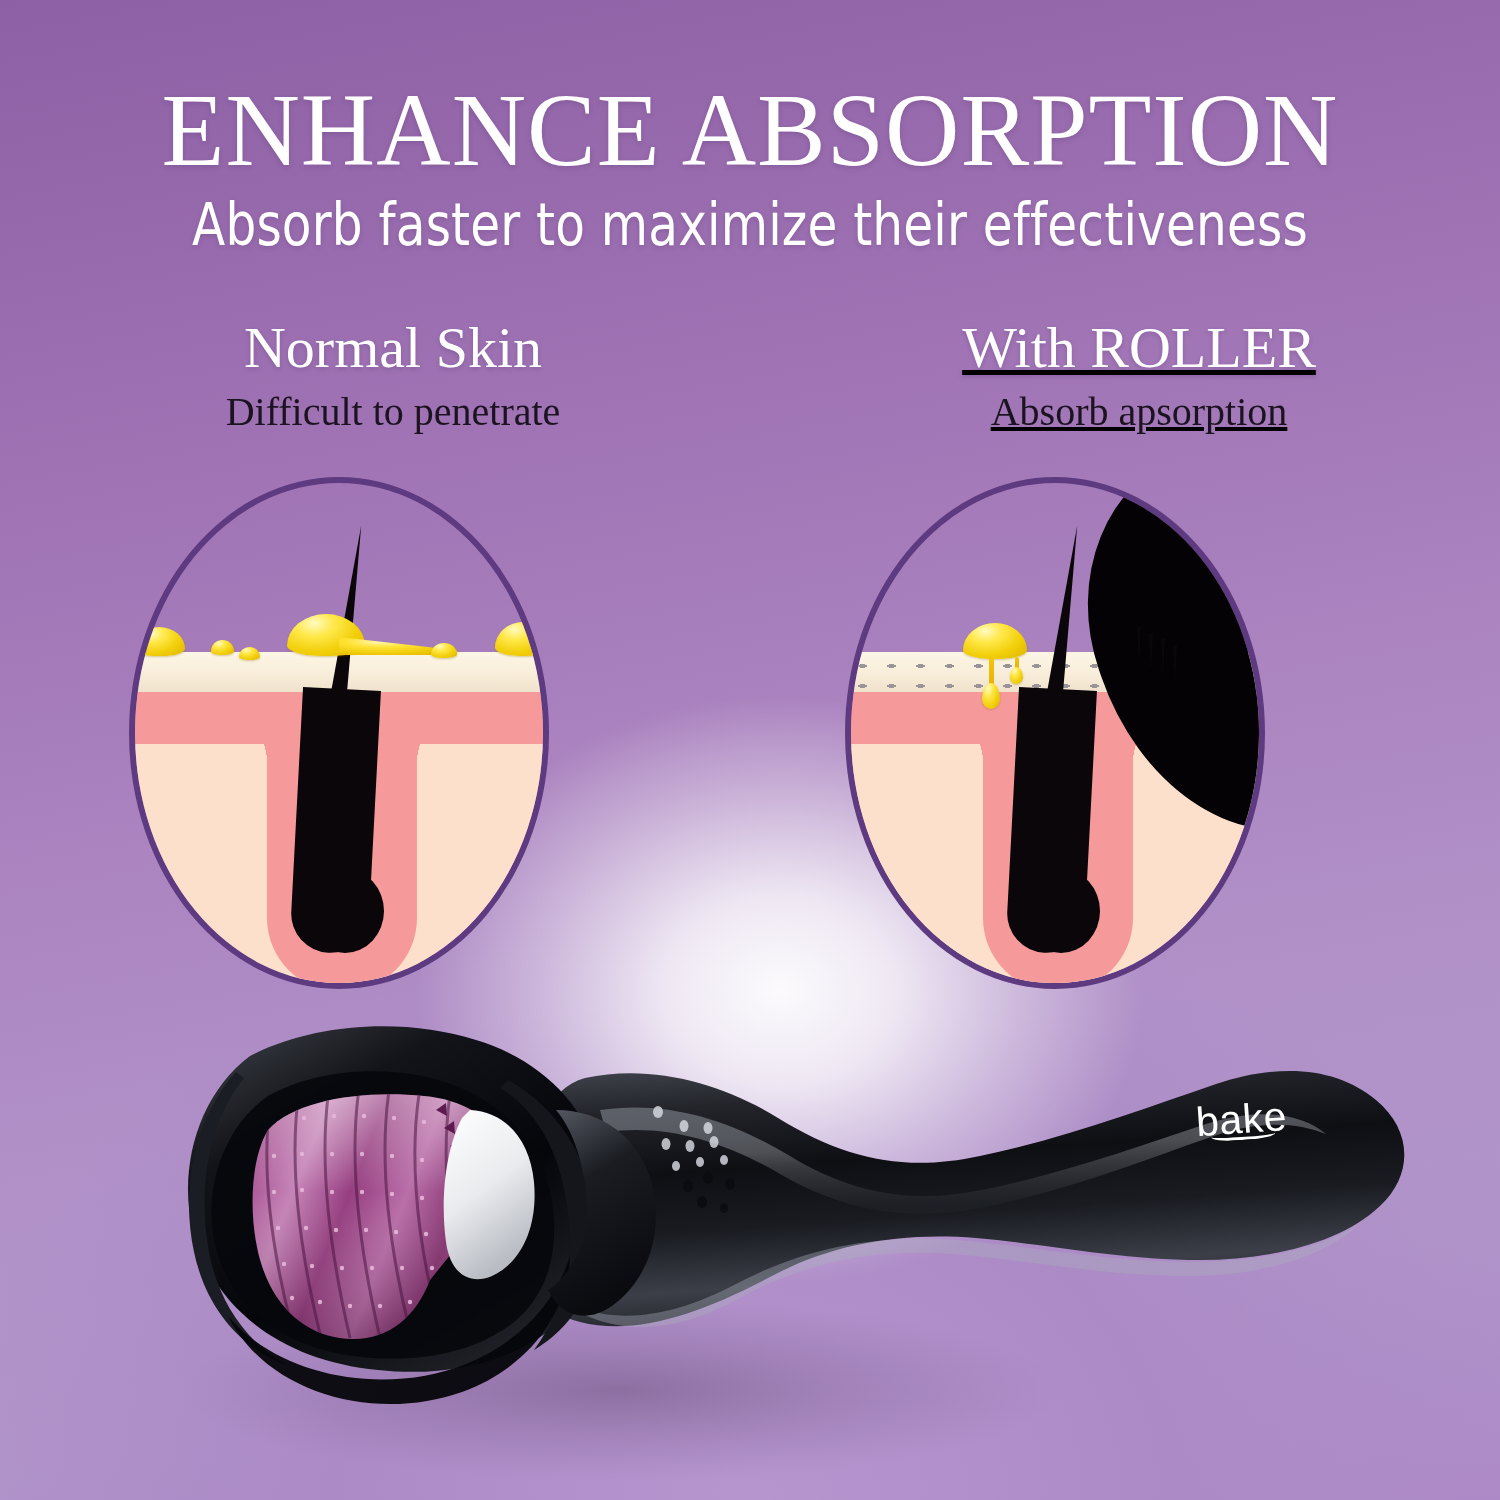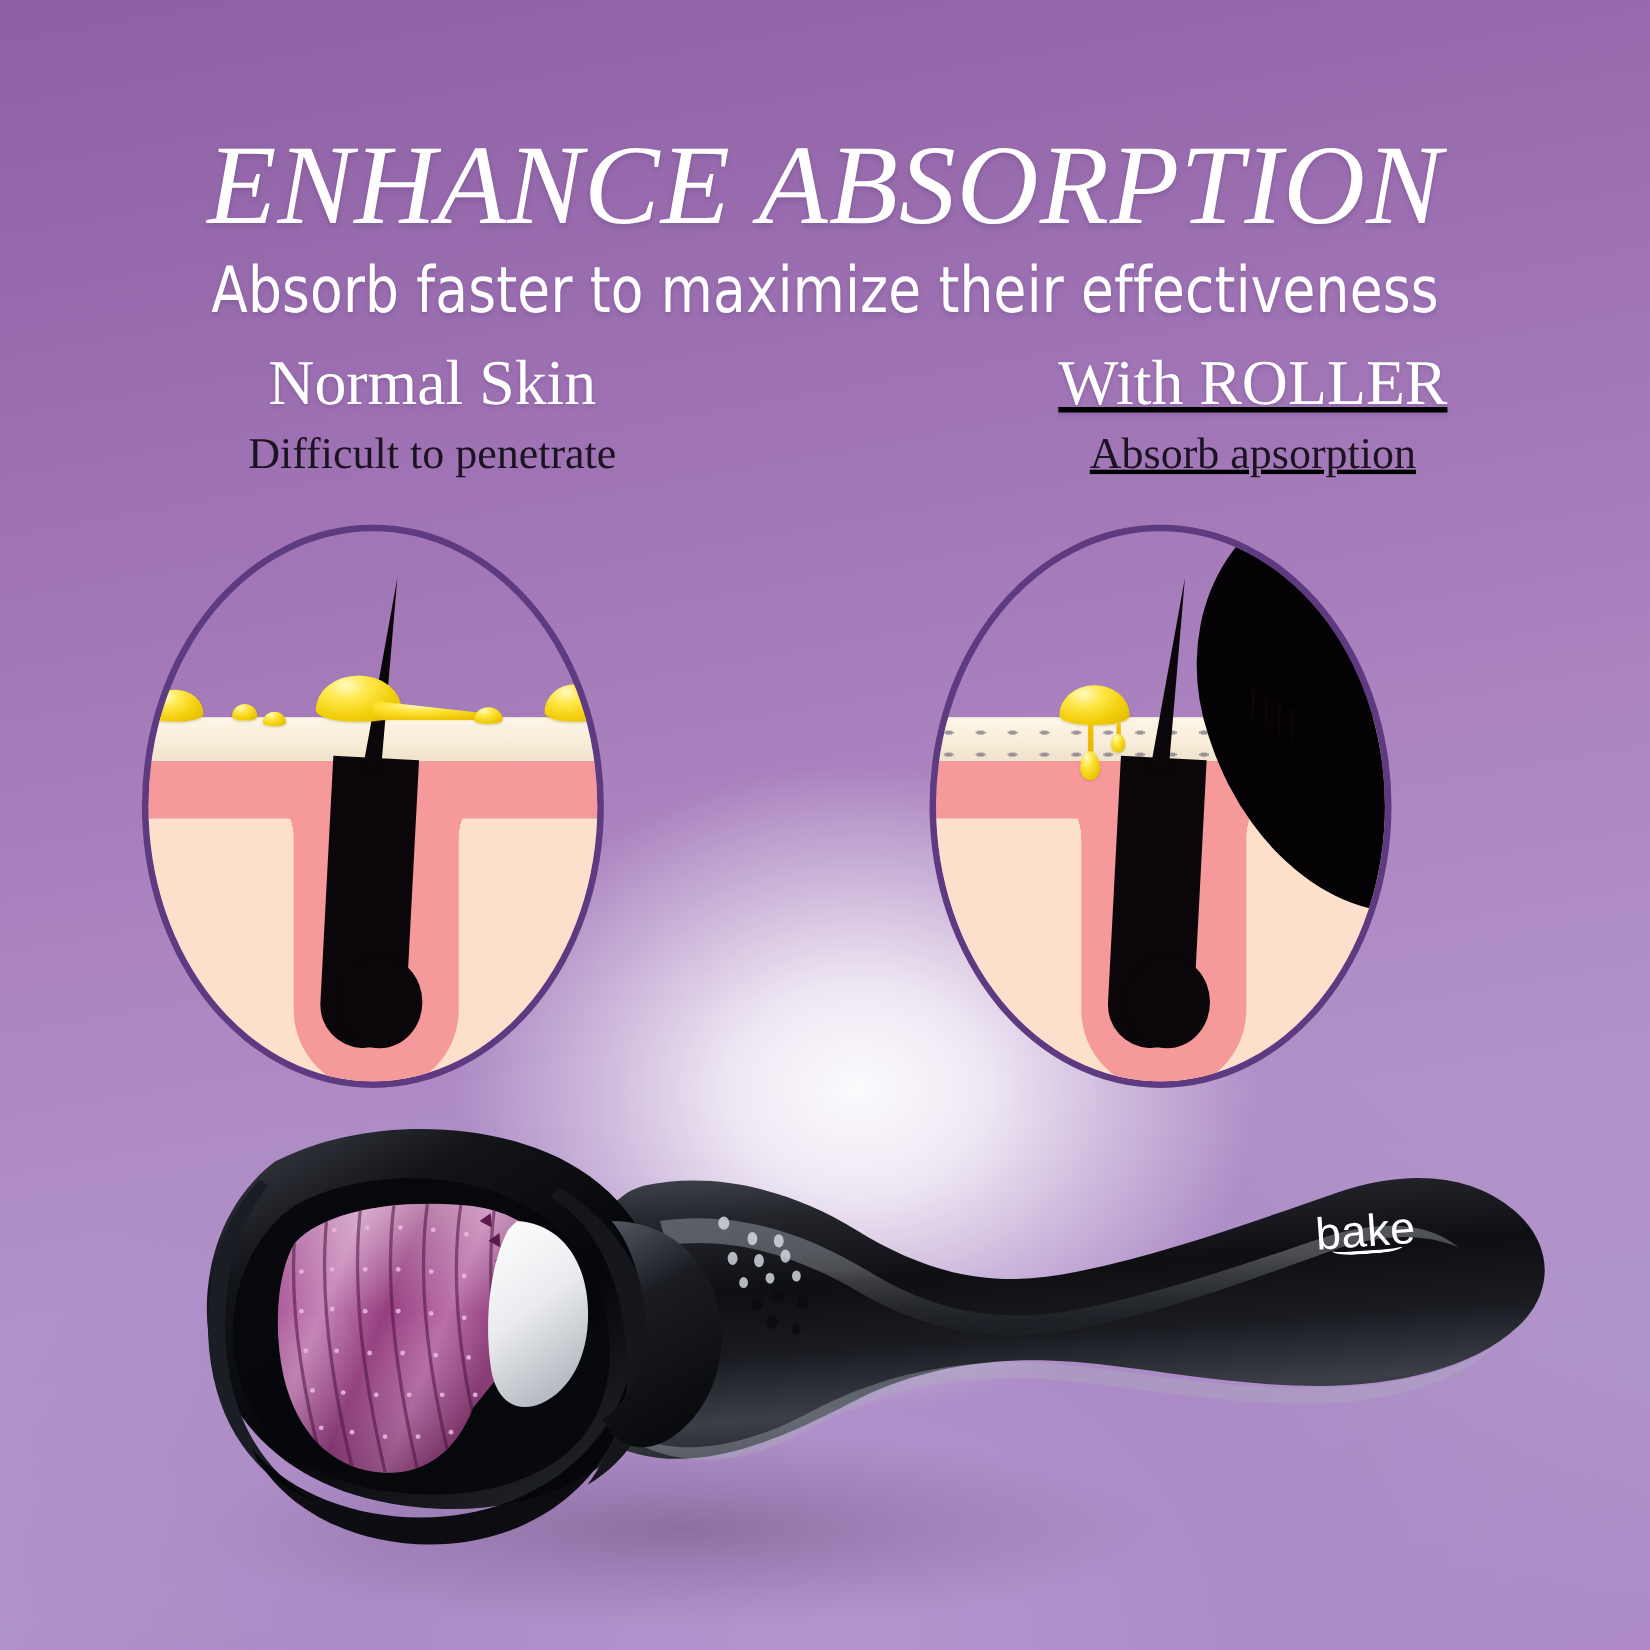--- a/index.html
+++ b/index.html
@@ -21,29 +21,28 @@
 
   
   .header {
     position: absolute;
     left: 0;
     top: 0;
     width: 100%;
     text-align: center;
   }
   .title {
-    margin-top: 117px;
+    margin-top: 78px;
     font-family: "Liberation Serif", serif;
     font-size: 103px;
     line-height: 1.02;
     letter-spacing: 1px;
     color: #ffffff;
     font-weight: 400;
     text-shadow: 0 2px 5px rgba(70,40,95,0.22);
-    font-style: italic;
   }
   .subtitle {
     margin-top: 8px;
     font-family: "Liberation Sans Narrow", "DejaVu Sans Condensed", "Liberation Sans", sans-serif;
     font-size: 58px;
     letter-spacing: 0.2px;
     color: #ffffff;
     font-weight: 400;
     transform: scaleX(0.93);
     text-shadow: 0 2px 5px rgba(70,40,95,0.20);

